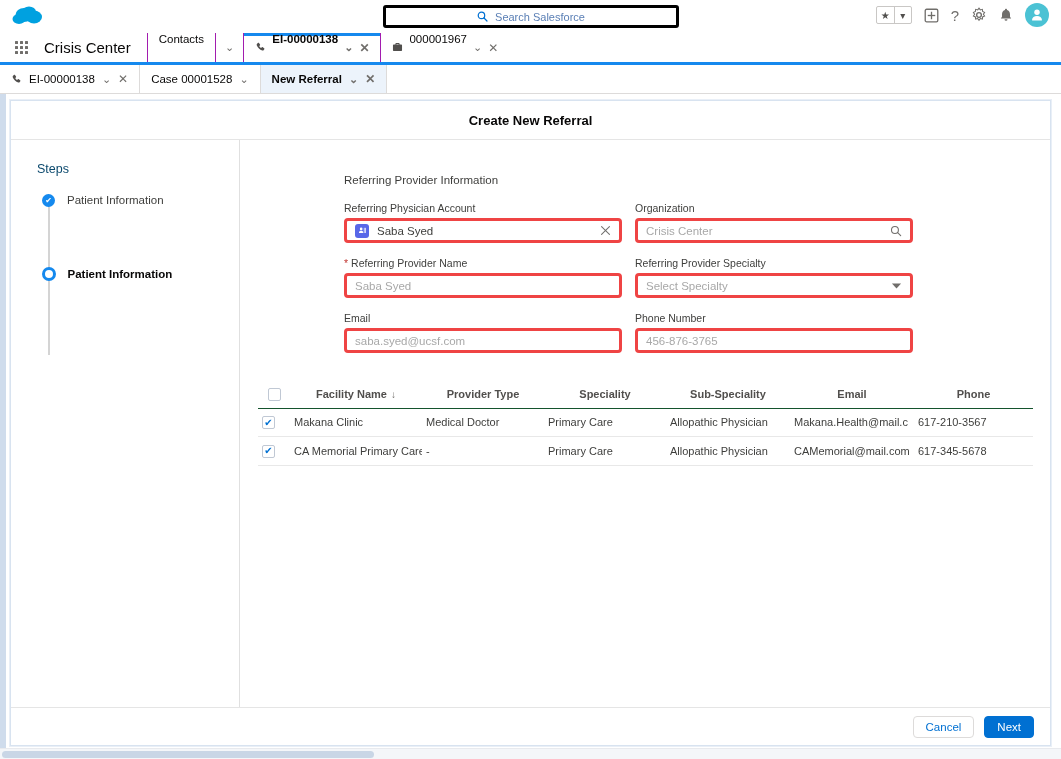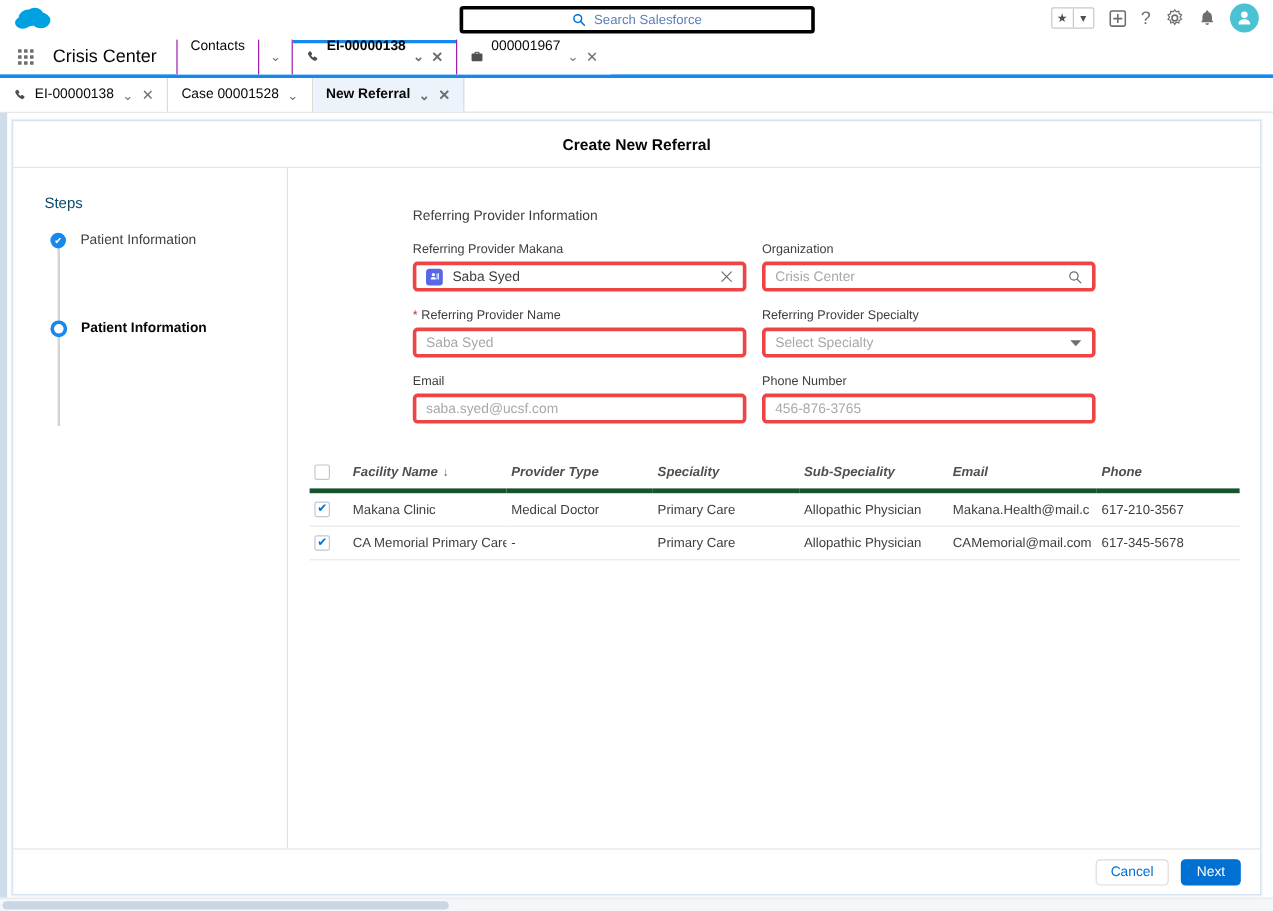--- a/index.html
+++ b/index.html
@@ -344,28 +344,27 @@
     color: #3e3e3c;
     margin-bottom: 16px;
   }
   table.prov {
     border-collapse: collapse;
     width: 775px;
     table-layout: fixed;
     margin-left: -86px;
   }
   table.prov th {
-    text-align: left;
+    text-align: center;
     font-size: 11px;
     font-weight: bold;
     color: #514f4d;
     padding: 6px 4px 7px 4px;
-    border-bottom: 4px solid #14532d;
+    border-bottom: 1px solid #14532d;
     white-space: nowrap;
-    font-style: italic;
   }
   table.prov td {
     font-size: 11px;
     color: #3e3e3c;
     padding: 7px 4px;
     border-bottom: 1px solid #e8e8e8;
     white-space: nowrap;
     overflow: hidden;
   }
   .col-chk { width: 32px; }
@@ -597,21 +596,21 @@
 
         </div>
       </div>
 
       <div class="form-pane">
         <div class="section-title">Referring Provider Information</div>
 
         <div class="field-grid">
 
           <div class="field">
-            <div class="field-label">Referring Provider Makana</div>
+            <div class="field-label">Referring Physician Account</div>
             <div class="input-box">
               <span class="pill-ico">
                 <svg width="9" height="9" viewBox="0 0 16 16" fill="#ffffff">
                   <circle cx="5.6" cy="5.2" r="2.4"></circle>
                   <path d="M5.6 8.6c-2.1 0-3.8 1.2-3.8 2.7v1.1h7.6v-1.1c0-1.5-1.7-2.7-3.8-2.7z"></path>
                   <rect x="10.4" y="3" width="1.3" height="9.4" rx="0.4"></rect>
                   <rect x="12.6" y="3" width="1.3" height="9.4" rx="0.4"></rect>
                 </svg>
               </span>
               <span class="input-text">Saba Syed</span>

